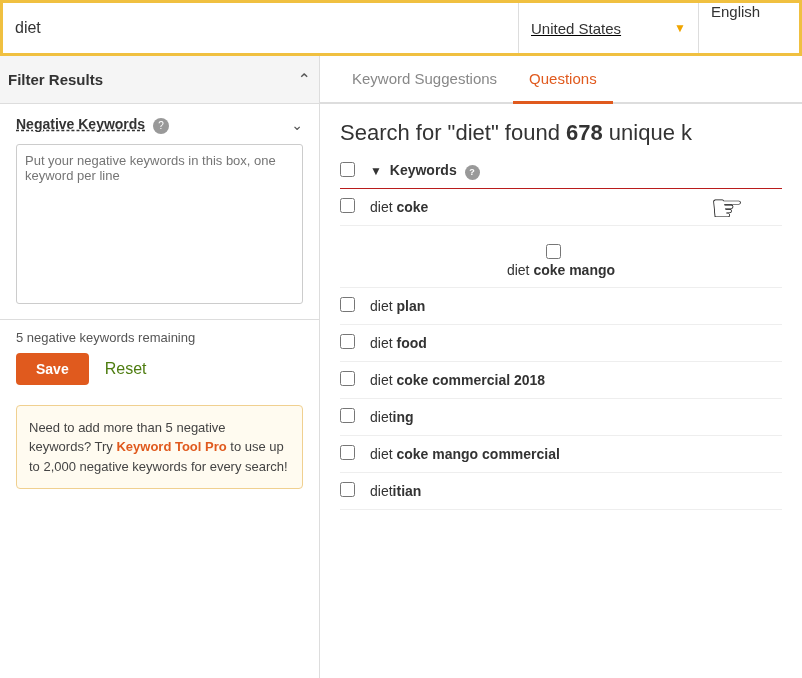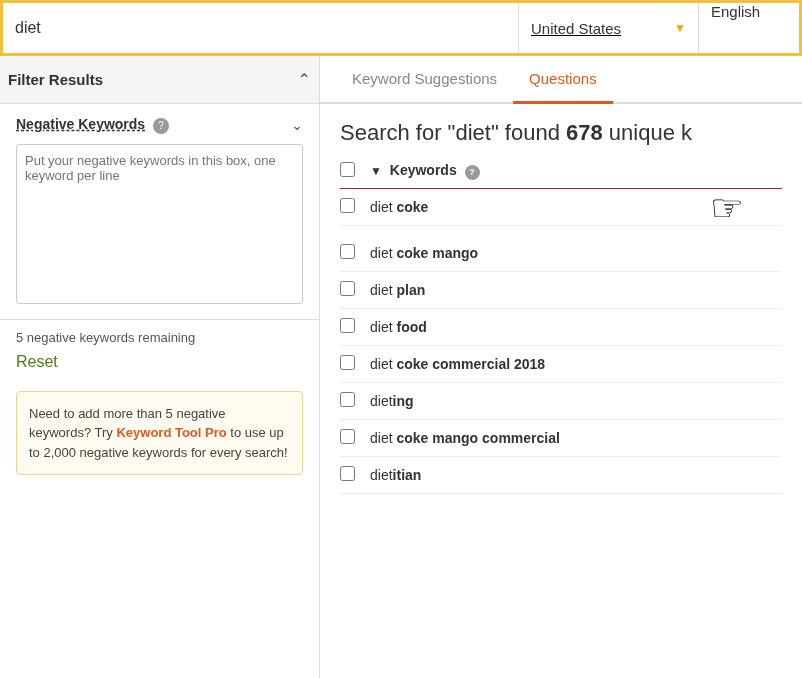--- a/index.html
+++ b/index.html
@@ -353,20 +353,21 @@
           <span class="help-icon">?</span>
         </span>
         <span class="chevron-down">⌄</span>
       </div>
       <textarea class="neg-kw-textarea" placeholder="Put your negative keywords in this box, one keyword per line" style=""></textarea>
     </div>
 
     <div class="remaining-text">5 negative keywords remaining</div>
 
     <div class="action-buttons">
+      <button class="save-btn">Save</button>
       <button class="reset-btn">Reset</button>
     </div>
 
     <div class="promo-box">
       <span>Need to add more than 5 negative keywords? Try </span><a class="promo-link">Keyword Tool Pro</a><span> to use up to 2,000 negative keywords for every search!</span>
     </div>
 
   </div>
 
   <div class="content-area">
@@ -398,21 +399,21 @@
         <div class="col-checkbox">
           <input type="checkbox" style="">
         </div>
         <div class="kw-text">diet <strong>coke</strong></div>
 
         <div style="position:absolute; left:370px; top:0px; pointer-events:none; z-index:50; font-size:38px; line-height:1;">
           <span>☞</span>
         </div>
       </div>
 
-      <div class="keyword-row" style="padding-top:18px;">
+      <div class="keyword-row" style="padding-top:18px;flex-direction:column;">
         <div class="col-checkbox">
           <input type="checkbox" style="">
         </div>
         <div class="kw-text">diet <strong>coke mango</strong></div>
       </div>
 
       <div class="keyword-row">
         <div class="col-checkbox">
           <input type="checkbox" style="">
         </div>

